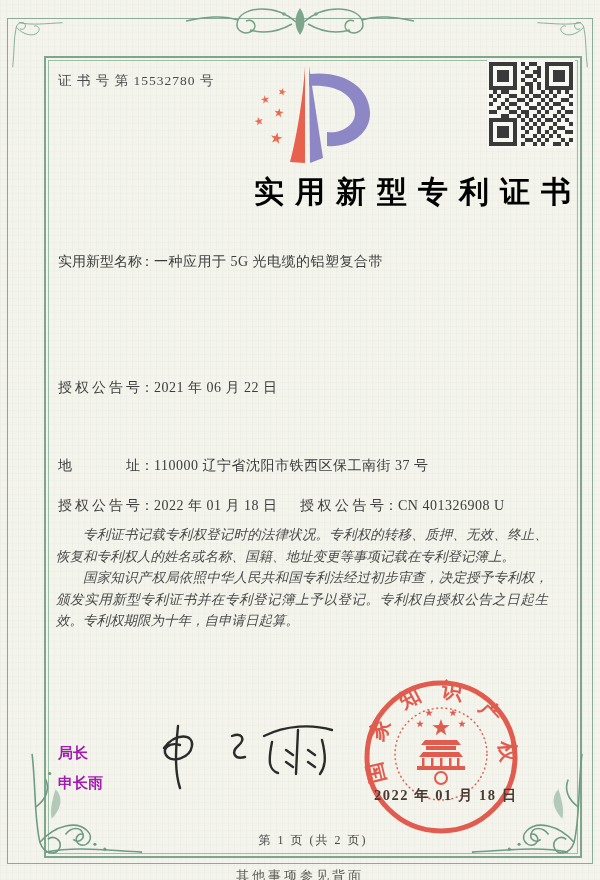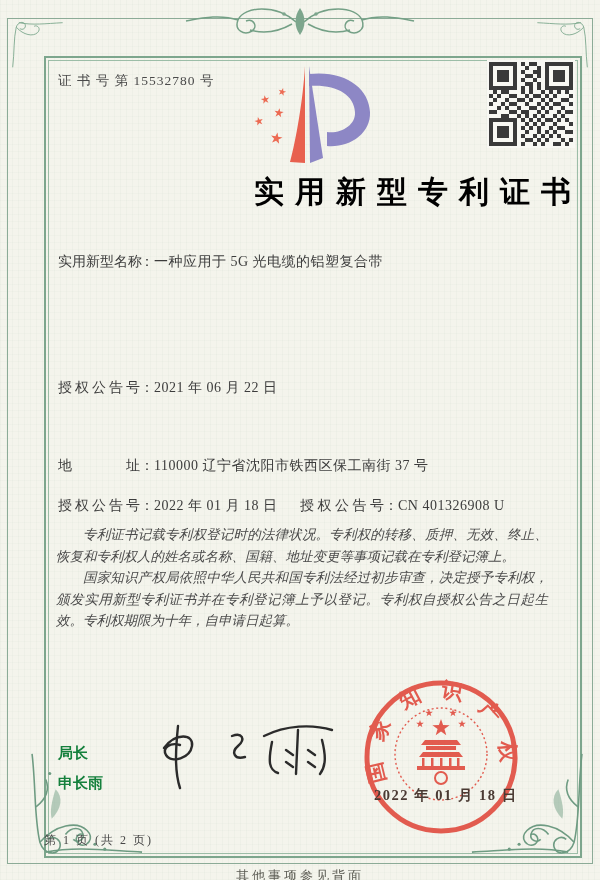--- a/index.html
+++ b/index.html
@@ -23,26 +23,26 @@
   .flabel{display:inline-block;width:82px;text-align:justify;text-align-last:justify;
         -moz-text-align-last:justify;vertical-align:top;}
   .colon{display:inline-block;width:14px;}
   .fval{letter-spacing:.5px;}
   .grant2{position:absolute;left:242px;top:0;white-space:nowrap;}
   .grant2 .flabel{width:84px;}
   .paras{position:absolute;left:56px;top:524px;width:492px;font-size:13.5px;line-height:21.5px;
         color:#4a4a4a;font-style:italic;text-align:justify;}
   .paras p{margin:0;text-indent:2em;}
   .signer{position:absolute;left:58px;top:738px;font-family:"Liberation Sans","DejaVu Sans",sans-serif;
-        font-size:15px;font-weight:bold;color:#15803d;line-height:30px;}
+        font-size:15px;font-weight:bold;color:#a21caf;line-height:30px;}
   .signature{position:absolute;left:148px;top:712px;width:200px;height:85px;}
   .seal{position:absolute;left:362px;top:678px;width:158px;height:158px;opacity:.88;}
   .seal-date{position:absolute;left:374px;top:786px;width:180px;font-size:14.5px;font-weight:bold;
         letter-spacing:1.5px;color:#4a3a33;z-index:3;}
-  .page-num{position:absolute;left:44px;right:18px;top:832px;text-align:left;
+  .page-num{position:absolute;left:44px;right:18px;top:832px;text-align:center;
         font-size:12px;letter-spacing:2px;color:#474747;}
   .partial-note{position:absolute;left:0;right:0;top:867px;text-align:center;
         font-size:13px;letter-spacing:3px;color:#5a5a52;}
 </style>
 </head>
 <body>
 
 <div class="page">
 
   <div class="border-outer"></div>

